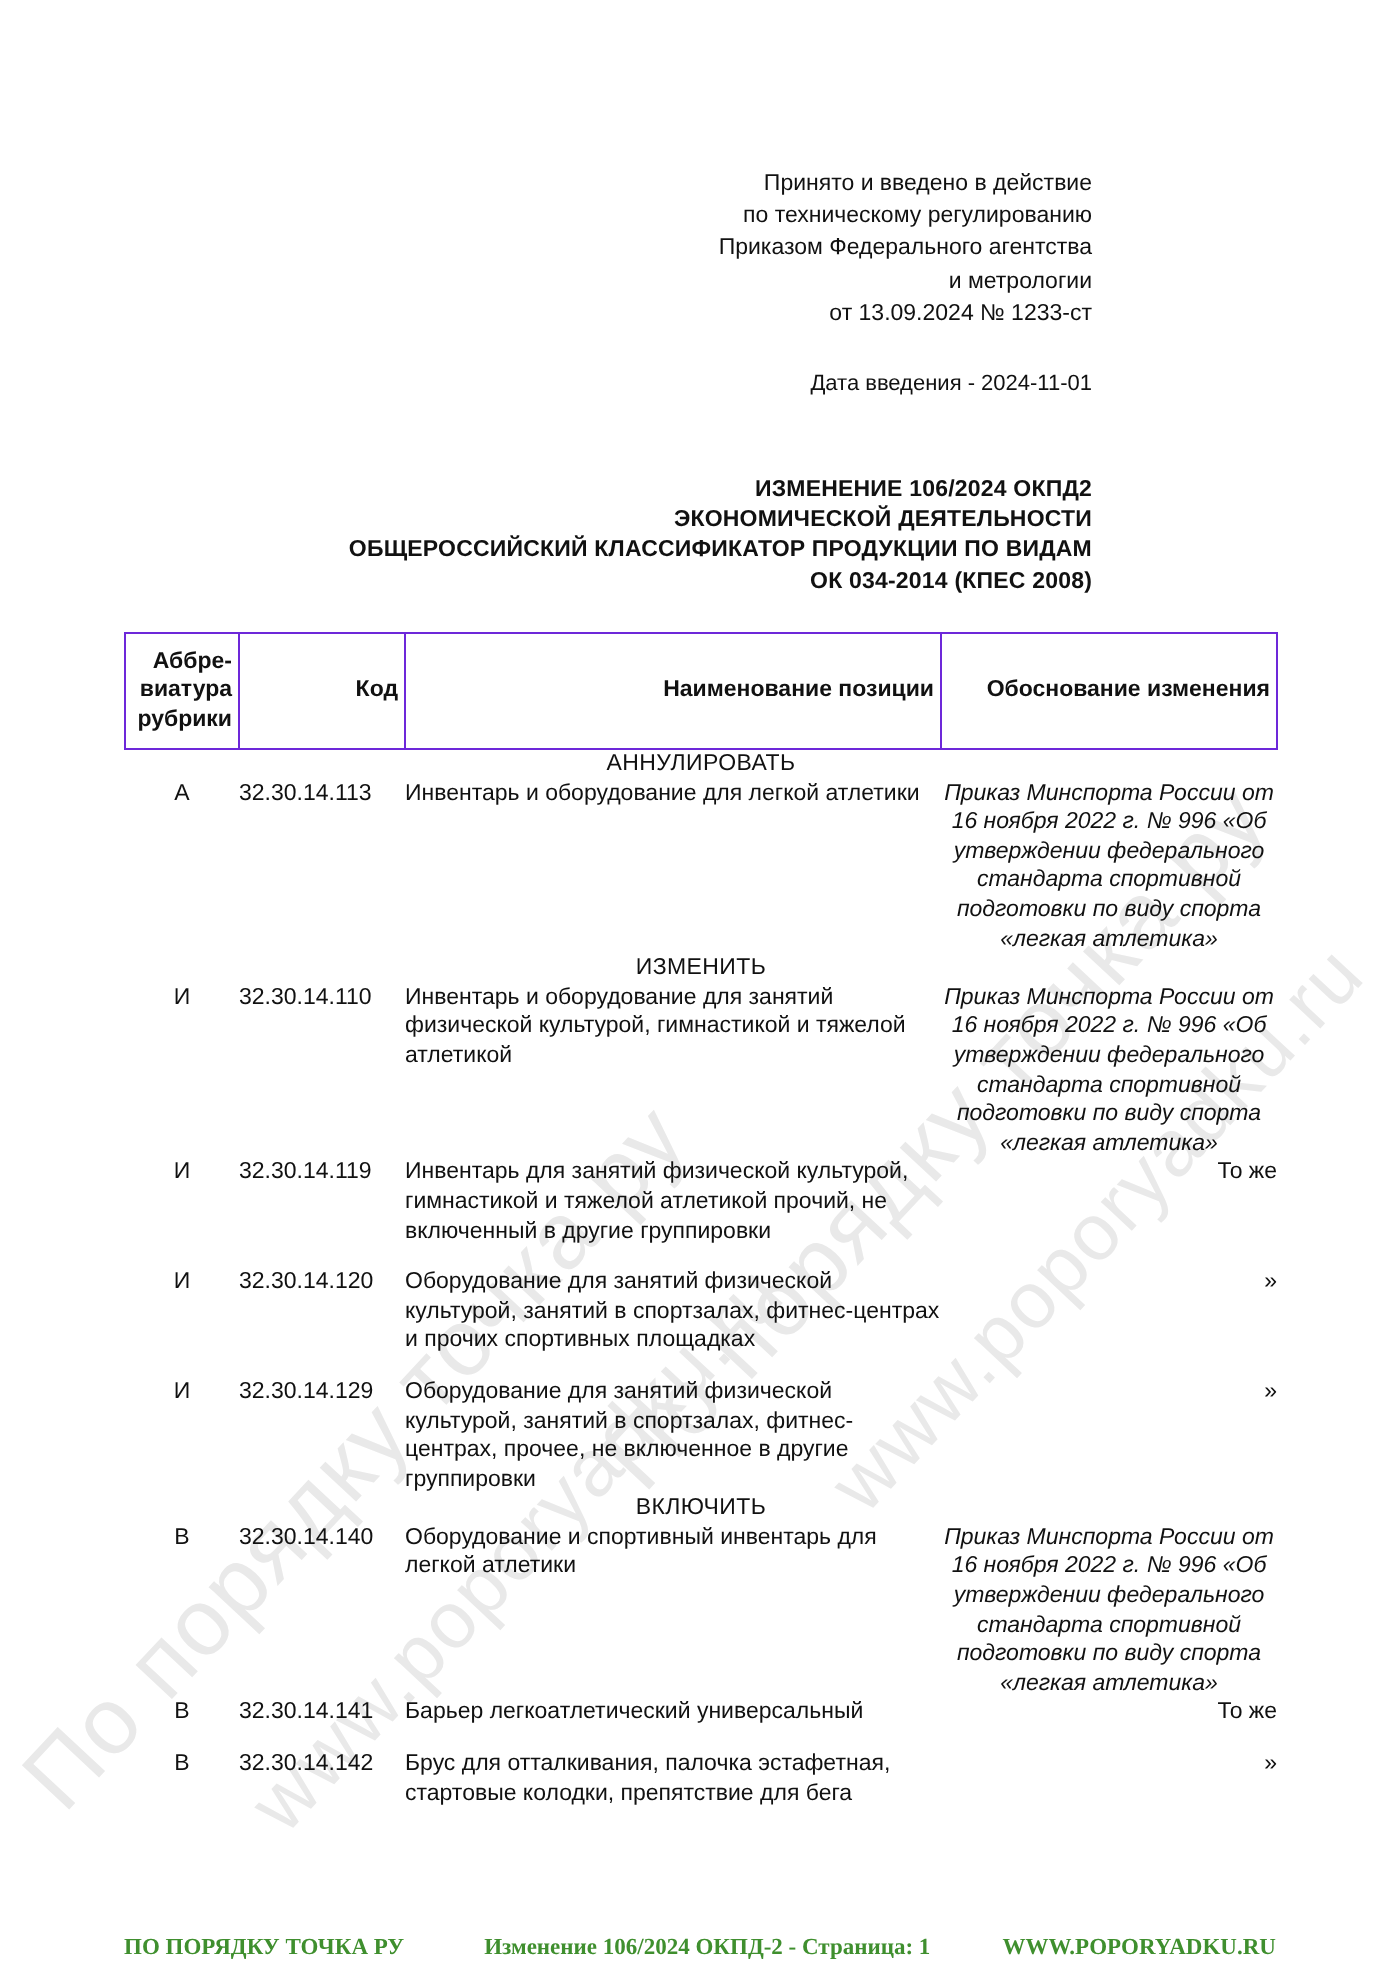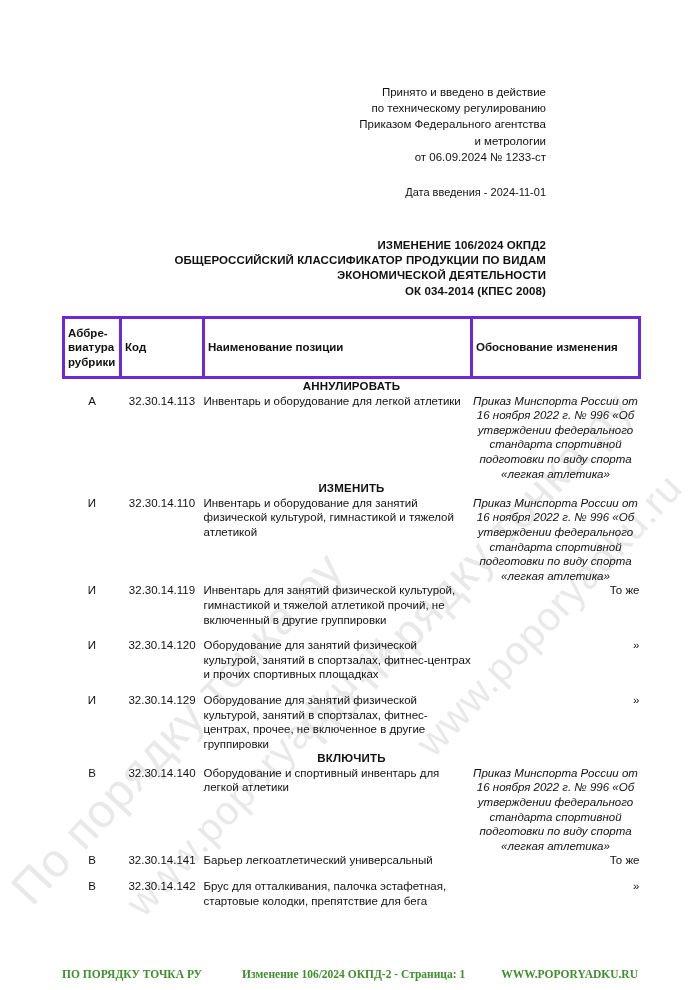--- a/index.html
+++ b/index.html
@@ -85,56 +85,56 @@
 
   
   table.okpd {
     width: 576px;
     margin-top: 17px;
     border-collapse: collapse;
     table-layout: fixed;
     font-size: 11.5px;
   }
   table.okpd thead th {
-    border: 3px solid #6d28d9;
+    border: 1px solid #6d28d9;
     font-weight: bold;
     font-size: 11.5px;
     line-height: 14.4px;
     padding: 7px 3px;
-    text-align: left;
+    text-align: right;
     vertical-align: middle;
     color: #111;
     margin-left: 32px;
   }
   .col-abbr  { width: 57px; }
   .col-code  { width: 83px; }
   .col-name  { width: 268px; }
   .col-just  { width: 168px; }
 
   table.okpd tbody td {
     border: none;
     padding: 0;
     vertical-align: top;
     font-size: 11.5px;
     line-height: 14.6px;
     color: #111;
   }
   tr.section-row td {
     text-align: center;
-    font-weight: bold;
+    font-weight: normal;
     font-size: 11.5px;
     padding-top: 19px;
     padding-bottom: 3px;
     letter-spacing: 0.2px;
   }
   tr.data-row td { padding-top: 14px; }
   tr.data-row.tight td { padding-top: 11px; }
 
   td.c-abbr { text-align: center; }
-  td.c-code { text-align: center; white-space: nowrap; }
+  td.c-code { white-space: nowrap; }
   td.c-name { text-align: left; padding-right: 6px; }
   td.c-just { text-align: right; padding-left: 4px; padding-right: 2px; }
   td.c-just.just-block { text-align: center; font-style: italic; }
 
   
   #footer {
     position: absolute;
     left: 0;
     bottom: 10px;
     width: 700px;
@@ -164,29 +164,29 @@
     <div class="wm wm-d" style="color: rgb(233, 233, 233);">www.poporyadku.ru</div>
   </div>
 
   <div id="content">
 
     <div class="approval">
       <div>Принято и введено в действие</div>
       <div>по техническому регулированию</div>
       <div>Приказом Федерального агентства</div>
       <div>и метрологии</div>
-      <div>от 06.09.2024 № 1233-ст</div>
+      <div>от 13.09.2024 № 1233-ст</div>
     </div>
 
     <div class="intro-date">Дата введения - 2024-11-01</div>
 
     <div class="doc-title">
       <div>ИЗМЕНЕНИЕ 106/2024 ОКПД2</div>
+      <div>ЭКОНОМИЧЕСКОЙ ДЕЯТЕЛЬНОСТИ</div>
       <div>ОБЩЕРОССИЙСКИЙ КЛАССИФИКАТОР ПРОДУКЦИИ ПО ВИДАМ</div>
-      <div>ЭКОНОМИЧЕСКОЙ ДЕЯТЕЛЬНОСТИ</div>
       <div>ОК 034-2014 (КПЕС 2008)</div>
     </div>
 
     <table class="okpd">
       <colgroup>
         <col class="col-abbr">
           <col class="col-code">
           <col class="col-name">
           <col class="col-just">
       </colgroup>

